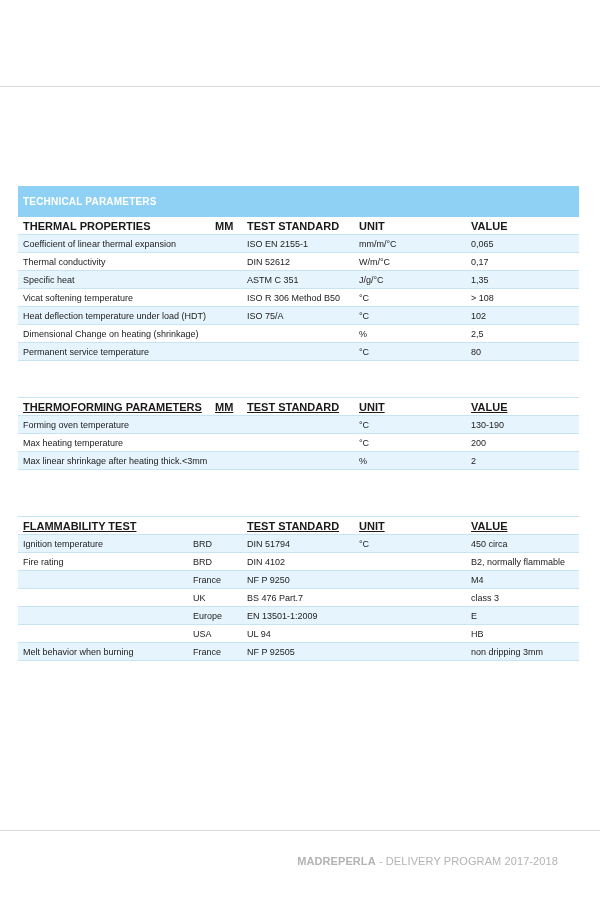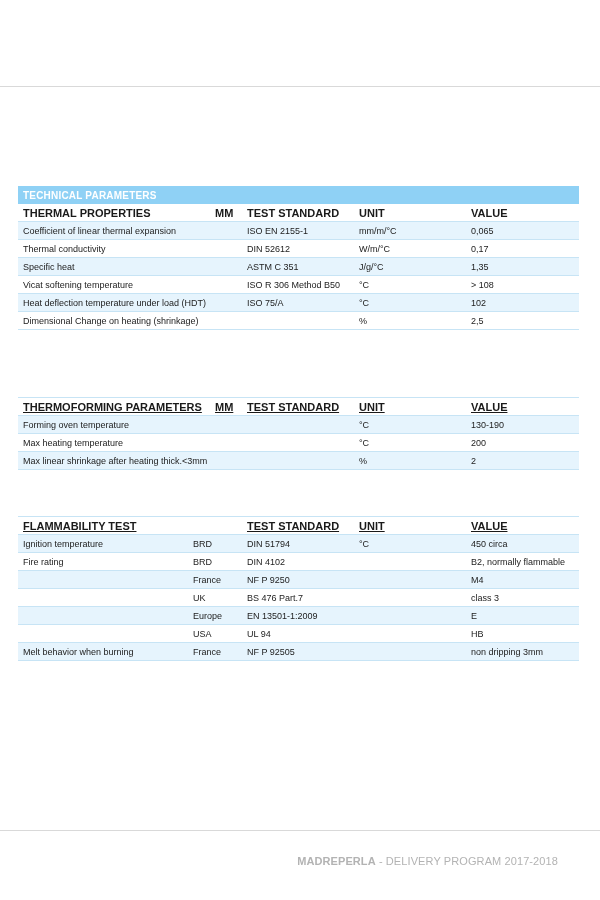--- a/index.html
+++ b/index.html
@@ -6,21 +6,21 @@
   body { width: 600px; height: 900px; background: #ffffff; position: relative; overflow: hidden;
          font-family: "Liberation Sans", "DejaVu Sans", sans-serif; color: #222; }
   .rule-top { position: absolute; left: 0; top: 86px; width: 600px; height: 0; border-top: 1px solid #d9d9d9; }
   .rule-bottom { position: absolute; left: 0; top: 830px; width: 600px; height: 0; border-top: 1px solid #d9d9d9; }
 
   .tbl { position: absolute; left: 18px; width: 561px; border-collapse: collapse; table-layout: fixed; font-size: 9px; }
   .tbl td { height: 17px; padding: 0; border-bottom: 1px solid #c7e4f5; white-space: nowrap; overflow: visible; vertical-align: middle; }
   .tbl tr.alt td { background: #e6f4fd; }
   .tbl tr.head td { font-weight: bold; font-size: 11px; color: #1a1a1a; }
   .tbl tr.toprow td { border-top: 1px solid #c7e4f5; text-decoration: underline; }
-  .tbl tr.banner td { background: #8fd1f5; color: #ffffff; font-weight: bold; font-size: 10px; height: 18px; border-bottom: none; letter-spacing: 0.2px; }
+  .tbl tr.banner td { background: #8fd1f5; color: #ffffff; font-weight: bold; font-size: 10px; height: 31px; border-bottom: none; letter-spacing: 0.2px; }
   .c0 { padding-left: 5px !important; }
 
   #t1 { top: 186px; }
   #t2 { top: 397px; }
   #t3 { top: 516px; }
 
   .footer { position: absolute; right: 42px; top: 855px; font-size: 11px; color: #b3b3b3; letter-spacing: 0.1px; }
   .footer .brand { font-weight: bold; }
 </style>
 </head>
@@ -81,20 +81,27 @@
     <td>ISO 75/A</td>
     <td>°C</td>
     <td>102</td>
   </tr>
   <tr>
     <td class="c0">Dimensional Change on heating (shrinkage)</td>
         <td></td>
     <td></td>
     <td>%</td>
     <td>2,5</td>
+  </tr>
+  <tr class="alt">
+    <td class="c0">Permanent service temperature</td>
+        <td></td>
+    <td></td>
+    <td>°C</td>
+    <td>80</td>
   </tr>
 </tbody>
   </table>
 
 <table class="tbl" id="t2">
   <colgroup>
       <col style="width:197px">
       <col style="width:32px">
       <col style="width:112px">
       <col style="width:112px">

